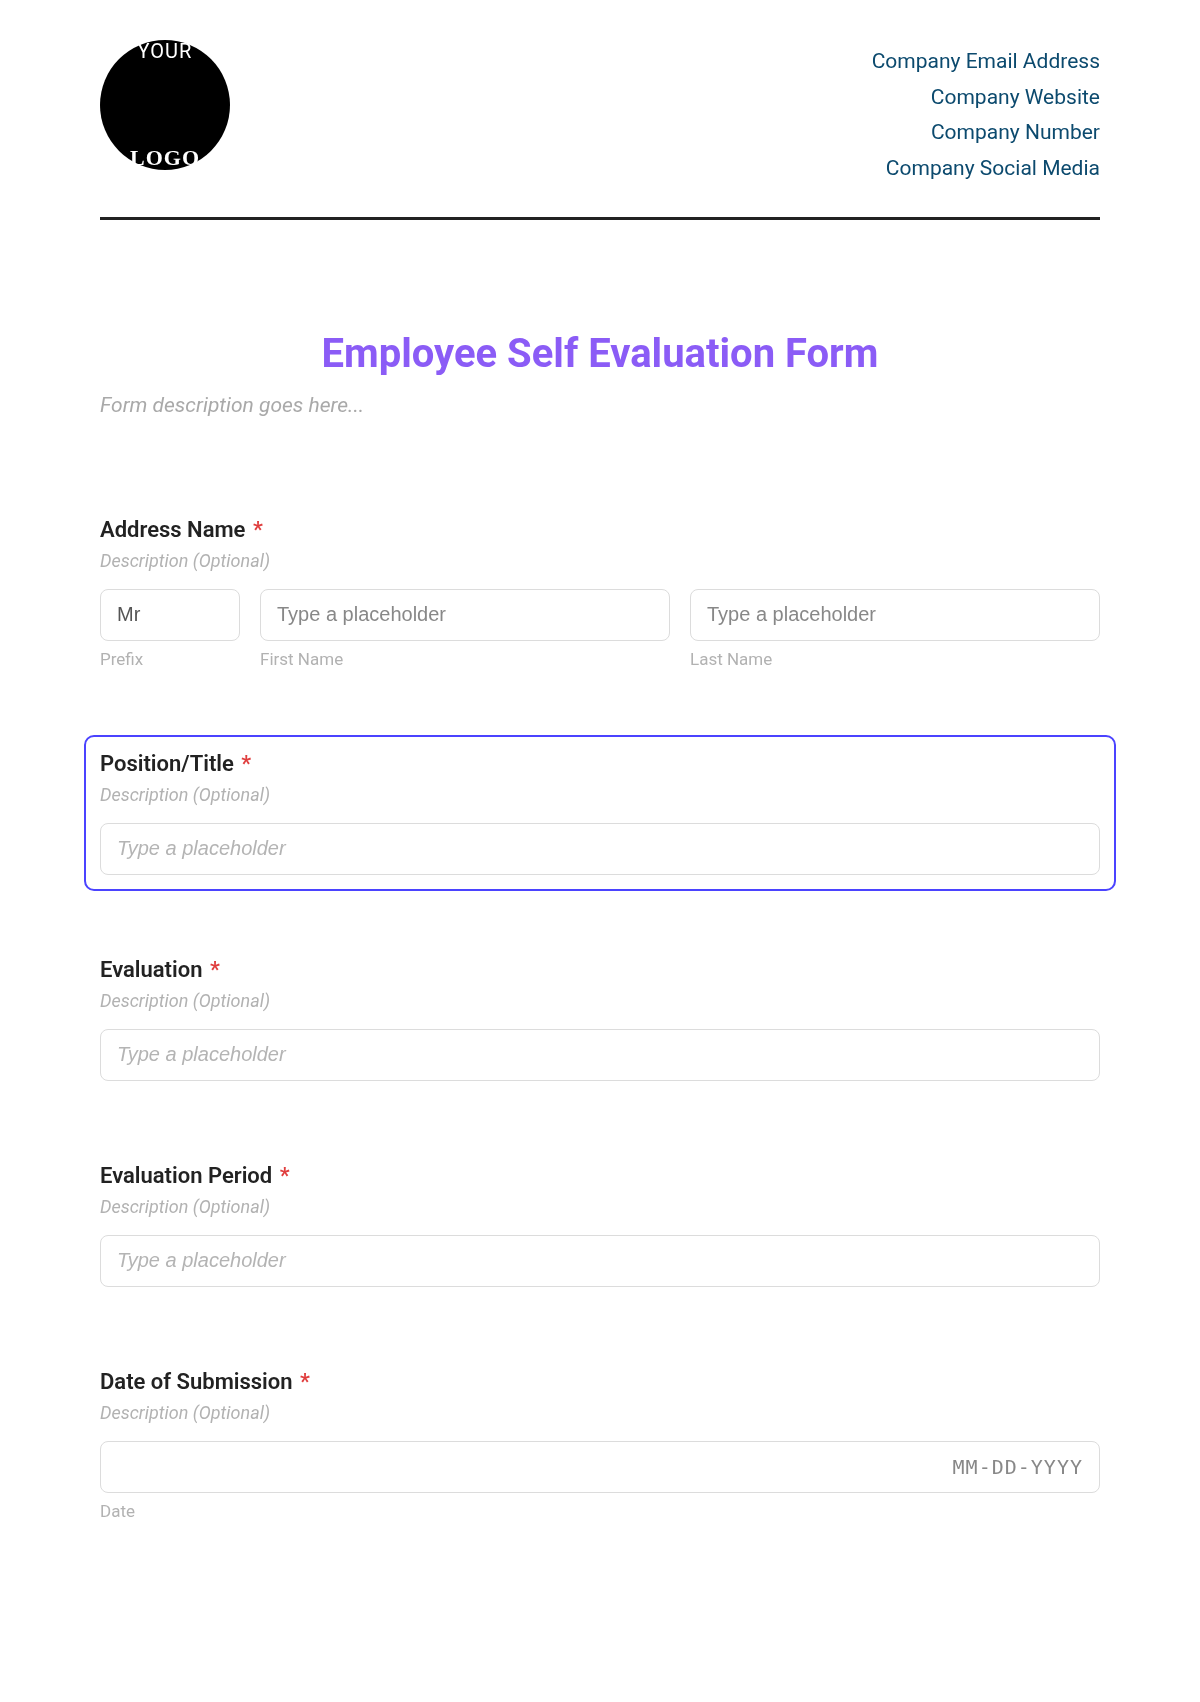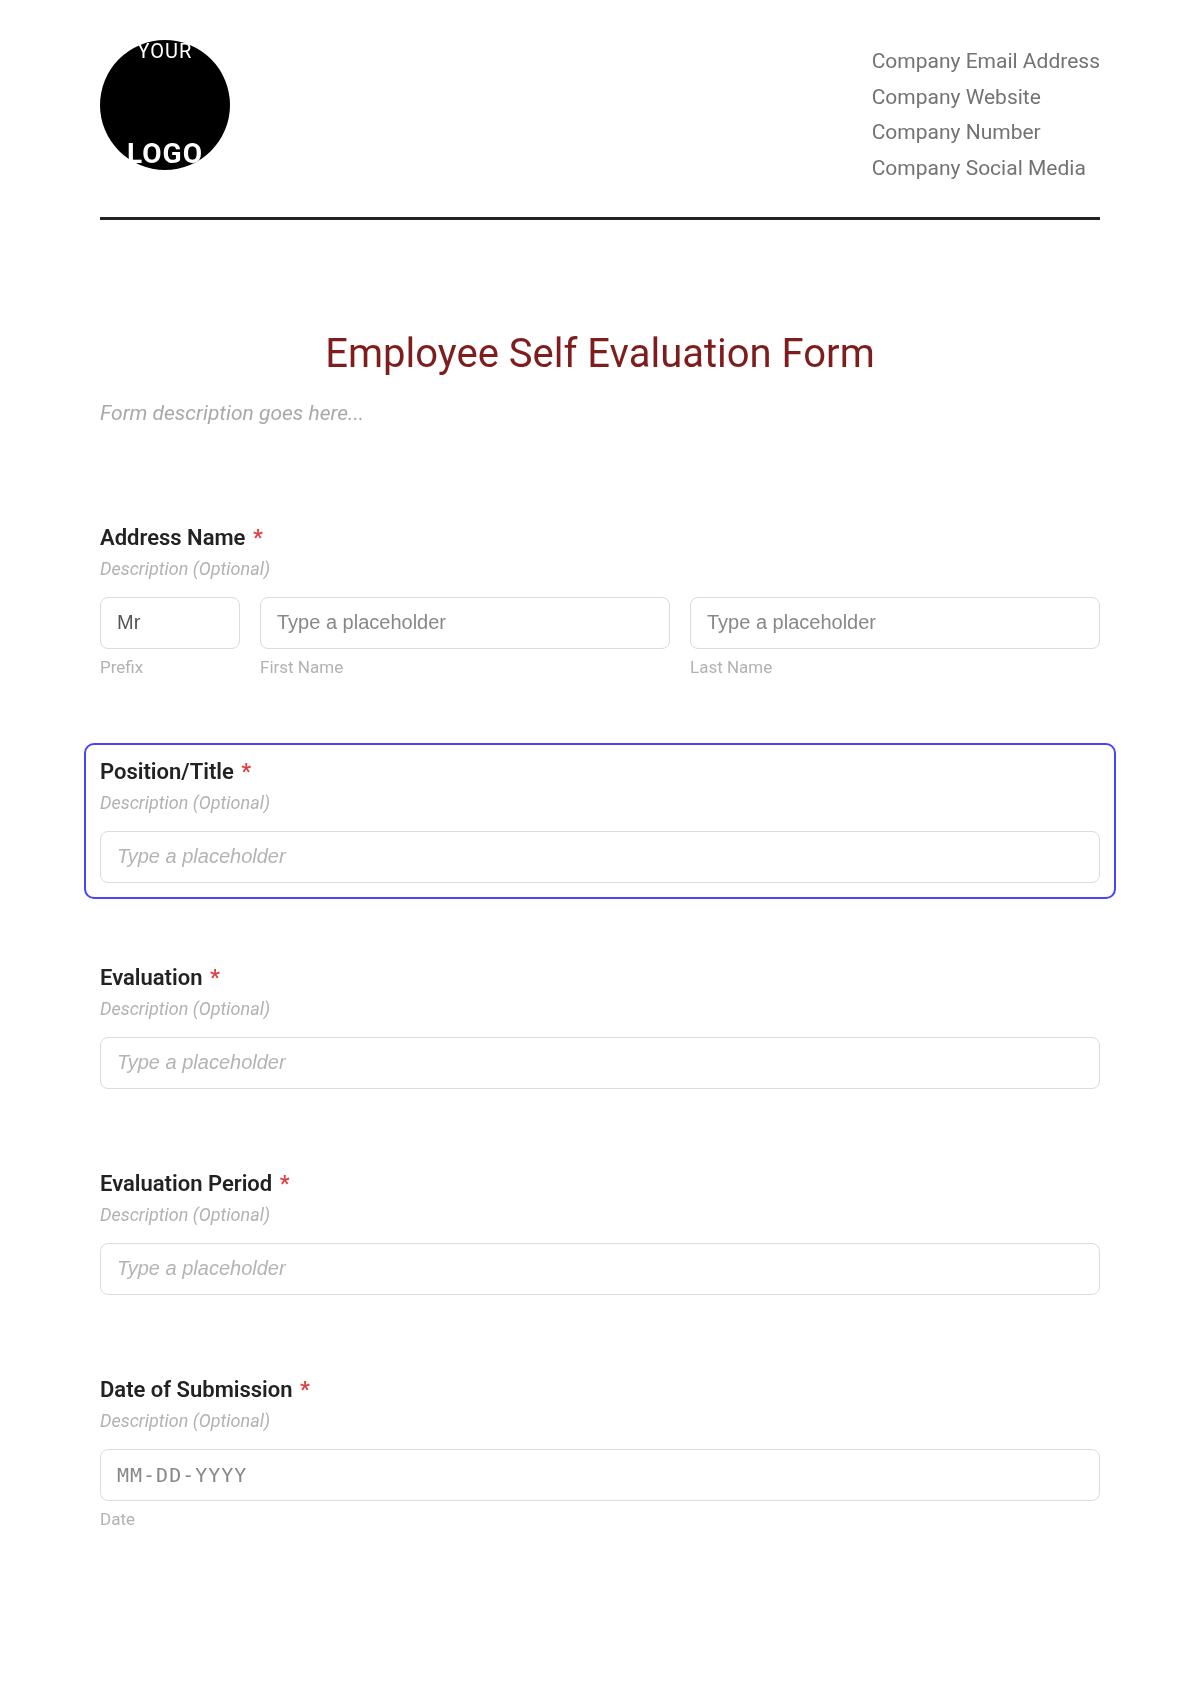--- a/index.html
+++ b/index.html
@@ -27,39 +27,39 @@
     color: #fff;
     display: flex;
     flex-direction: column;
     align-items: center;
     justify-content: space-between;
     font-size: 20px;
     letter-spacing: 1px;
     line-height: 1.1;
   }
   .logo-circle .line1 { font-weight: 400; }
-  .logo-circle .line2 { font-weight: 700; font-size: 28px; }
+  .logo-circle .line2 { font-weight: 700; font-size: 22px; font-family: Liberation Serif, serif; }
   .company-info {
-    text-align: left;
+    text-align: right;
     font-size: 21px;
     line-height: 1.7;
-    color: #737373;
+    color: #0c4a6e;
     padding-top: 4px;
   }
   .divider {
     border: none;
     border-top: 3px solid #222;
     margin-bottom: 110px;
   }
   .form-title {
     text-align: center;
     font-size: 40px;
-    font-weight: 400;
-    color: #7f1d1d;
-    margin-bottom: 24px;
+    font-weight: 700;
+    color: #8b5cf6;
+    margin-bottom: 16px;
   }
   .form-description {
     font-style: italic;
     color: #a9a9a9;
     font-size: 21px;
     margin-bottom: 84px;
   }
   .field-block {
     margin-bottom: 50px;
     padding: 14px;
@@ -111,20 +111,21 @@
     color: #b4b4b4;
     font-style: italic;
   }
   .text-input.plain::placeholder {
     font-style: normal;
     color: #888;
   }
   .date-input {
     font-family: Menlo, Consolas, monospace;
     letter-spacing: 1px;
+    text-align: right;
   }
 </style>
 </head>
 <body>
 
 <div class="page">
 
   <div class="header-row">
     <div class="logo-circle">
       <span class="line1">YOUR</span>

